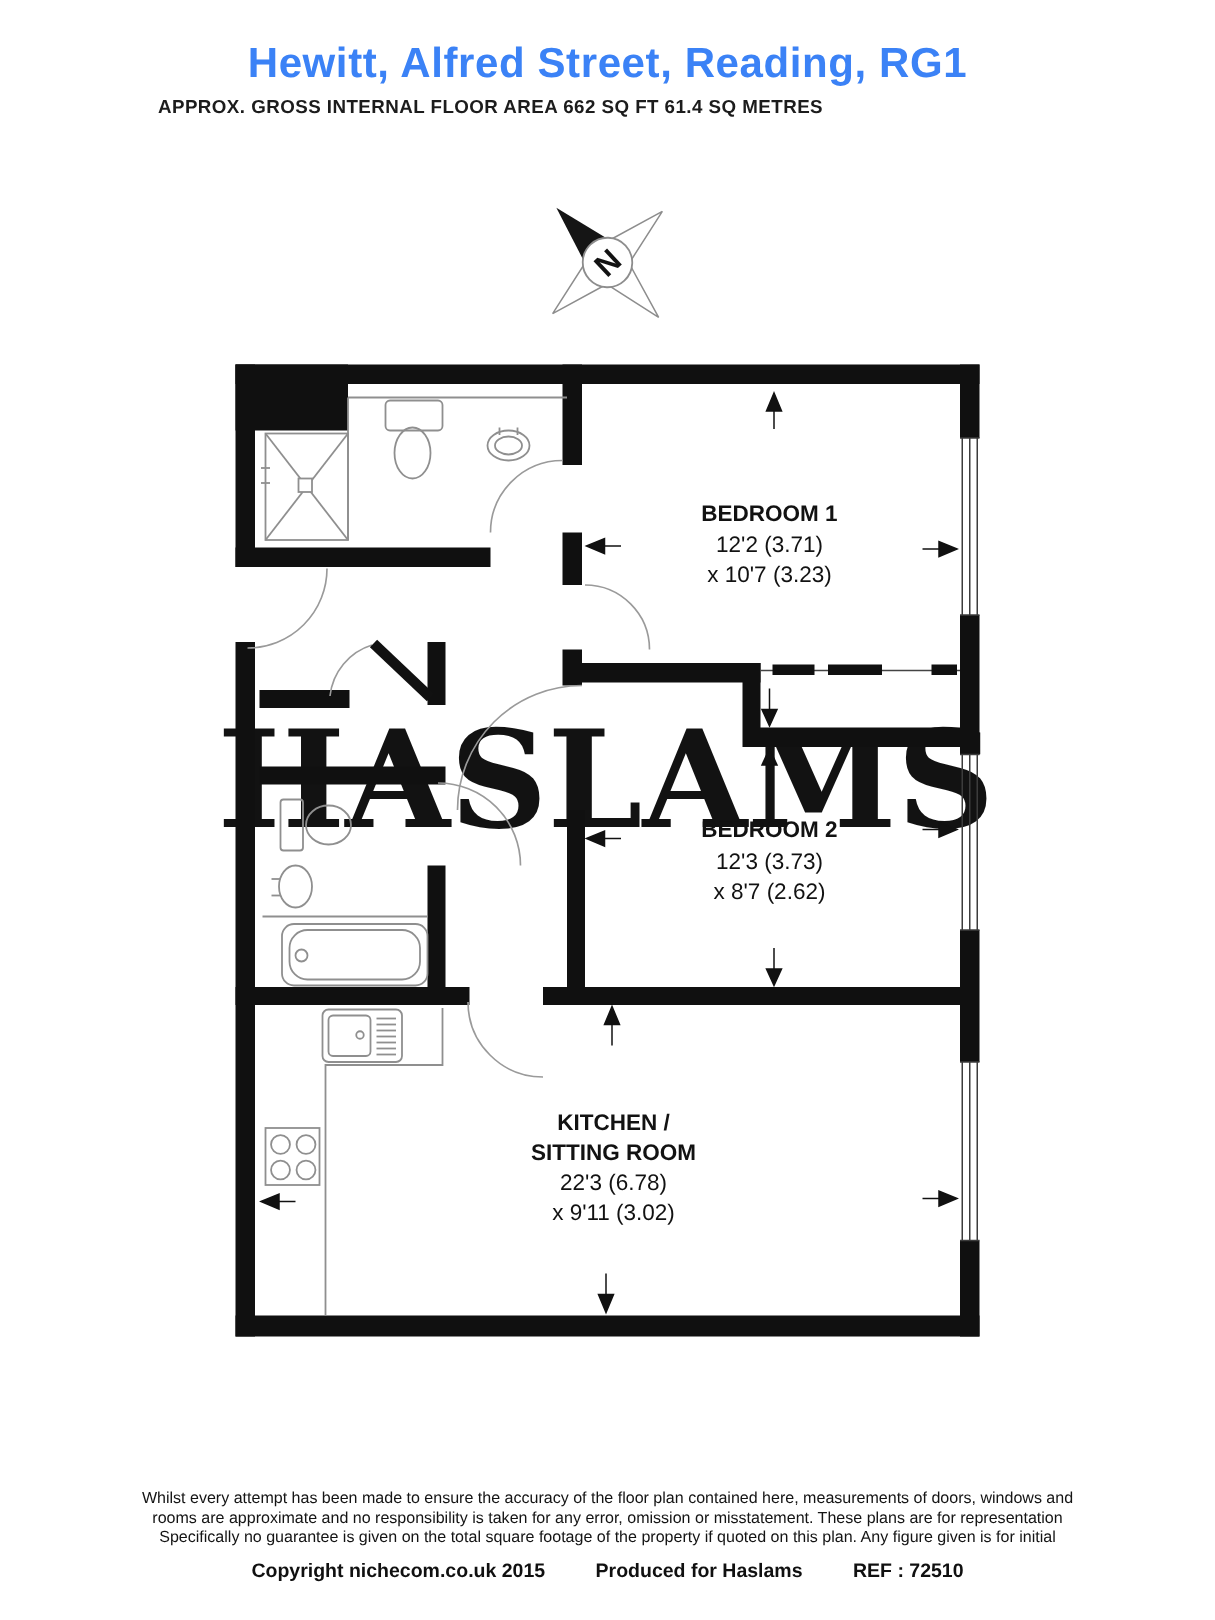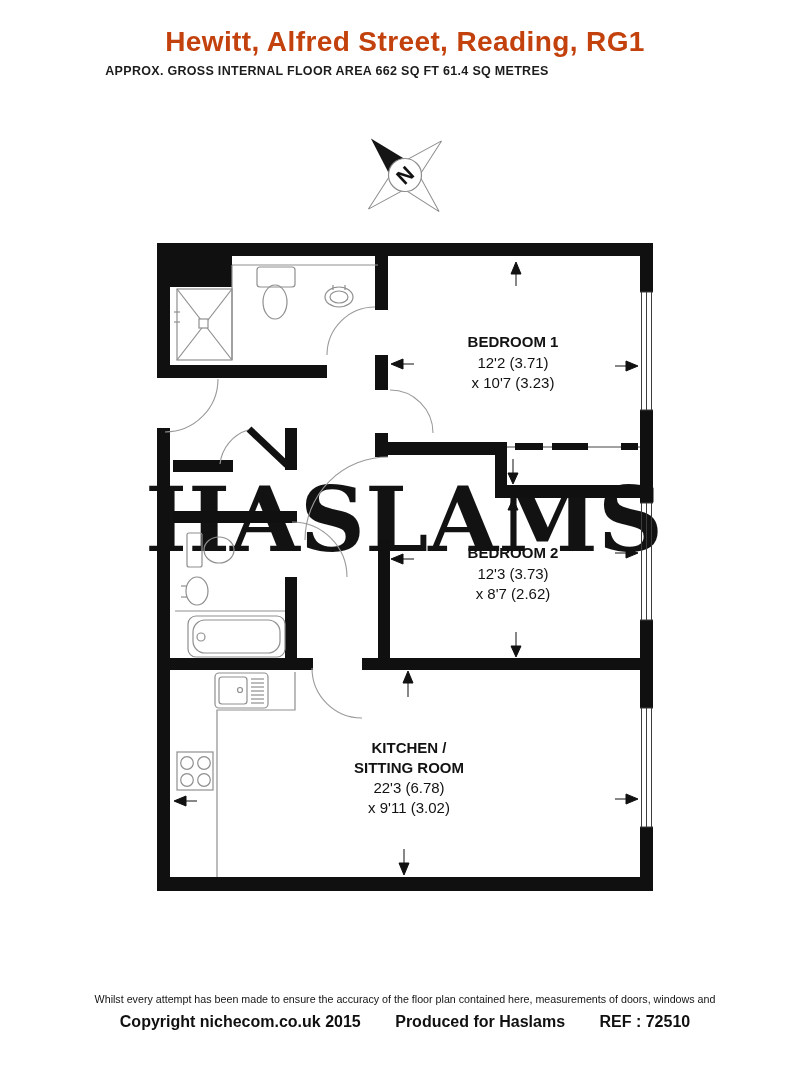--- a/index.html
+++ b/index.html
@@ -2,32 +2,32 @@
 <html><head>
 <meta charset="utf-8">
 <style>
   html,body{margin:0;padding:0;}
   body{
     width:810px;height:1080px;position:relative;background:#ffffff;
     font-family:"Liberation Sans",sans-serif;overflow:hidden;color:#111;
   }
   .title{
     position:absolute;top:26px;left:0;width:810px;text-align:center;
-    font-size:28px;font-weight:bold;letter-spacing:.4px;color:#c2410c;
+    font-size:28px;font-weight:bold;letter-spacing:.4px;color:#3b82f6;
   }
   .subtitle{
     position:absolute;top:64px;left:0;width:654px;text-align:center;
     font-size:12.5px;font-weight:bold;letter-spacing:.3px;color:#1c1c1c;
   }
   .plan-svg{position:absolute;left:0;top:0;}
   .footer{
     position:absolute;top:993px;left:0;width:810px;text-align:center;
   }
   .disclaimer{font-size:10.7px;line-height:12.9px;color:#141414;}
-  .copyright{margin-top:7px;font-size:16px;font-weight:bold;color:#101010;}
+  .copyright{margin-top:7px;font-size:13px;font-weight:bold;color:#101010;}
   .copyright span{margin:0 15px;}
   svg text{fill:#121212;}
 </style>
 </head>
 <body>
 
 <div class="title">Hewitt, Alfred Street, Reading, RG1</div>
 <div class="subtitle">APPROX. GROSS INTERNAL FLOOR AREA 662 SQ FT 61.4 SQ METRES</div>
 
 <svg class="plan-svg" width="810" height="1080" viewBox="0 0 810 1080">
@@ -242,19 +242,21 @@
       <text x="409" y="773" font-weight="bold">SITTING ROOM</text>
       <text x="409" y="793">22'3 (6.78)</text>
       <text x="409" y="813">x 9'11 (3.02)</text>
     </g>
   </g>
 </svg>
 
 <div class="footer">
   <div class="disclaimer">
     <div>Whilst every attempt has been made to ensure the accuracy of the floor plan contained here, measurements of doors, windows and</div>
+    <div>rooms are approximate and no responsibility is taken for any error, omission or misstatement. These plans are for representation</div>
+    <div>Specifically no guarantee is given on the total square footage of the property if quoted on this plan. Any figure given is for initial</div>
   </div>
   <div class="copyright">
     <span>Copyright nichecom.co.uk 2015</span>
     <span>Produced for Haslams</span>
     <span>REF : 72510</span>
   </div>
 </div>
 
 </body></html>

